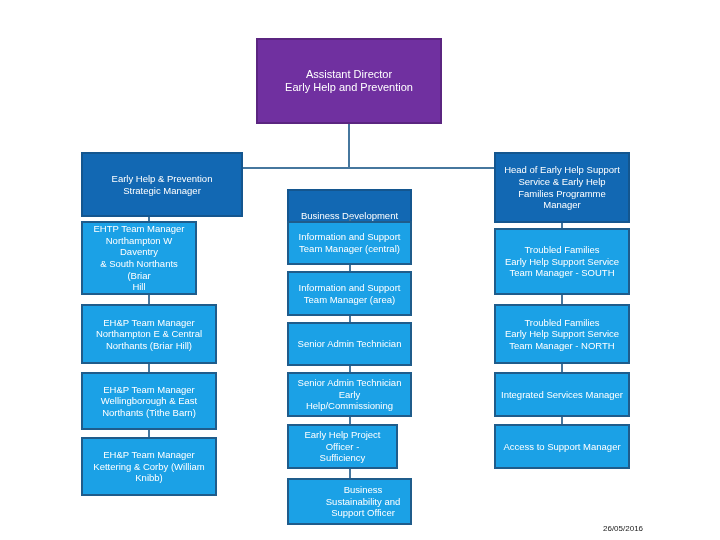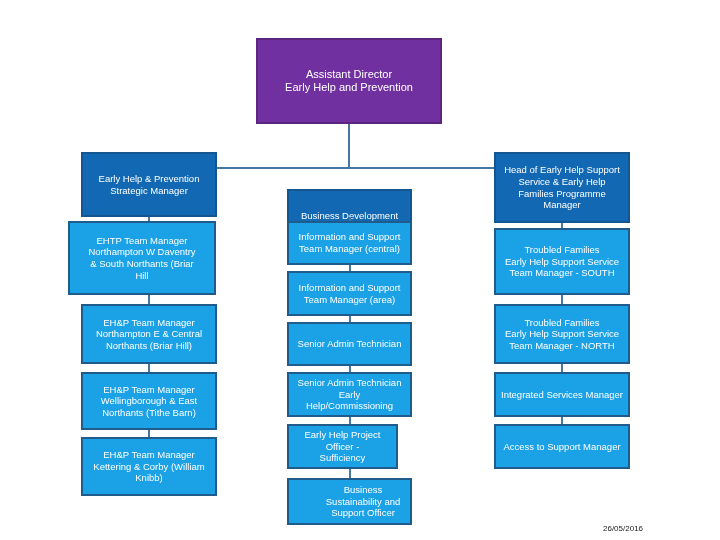--- a/index.html
+++ b/index.html
@@ -71,26 +71,26 @@
   <div class="conn conn-h" style="left: 147px; top: 167px; width: 416px; height: 2px;"></div>
   <div class="conn conn-v" style="left: 147px; top: 167px; width: 2px; height: 21px;"></div>
   <div class="conn conn-v" style="left: 561px; top: 167px; width: 2px; height: 21px;"></div>
 
   <div class="node node-root" style="left: 256px; top: 38px; width: 186px; height: 86px;">
     <span class="node-text">Assistant Director
 Early Help and Prevention</span>
   </div>
 
   <div id="columns-host">
-      <div class="node node-head" style="left: 81px; top: 152px; width: 136px; height: 65px;">
+      <div class="node node-head" style="left: 81px; top: 152px; width: 162px; height: 65px;">
         <span class="node-text">Early Help &amp; Prevention
 Strategic Manager</span>
       </div>
       <div class="conn conn-v" style="left: 148px; top: 217px; height: 4px;"></div>
-      <div class="node node-sub" style="left: 68px; top: 221px; width: 148px; height: 74px;">
+      <div class="node node-sub" style="left: 81px; top: 221px; width: 116px; height: 74px;">
         <span class="node-text">EHTP Team Manager
 Northampton W Daventry
 &amp; South Northants (Briar
 Hill</span>
       </div>
       <div class="conn conn-v" style="left: 148px; top: 295px; height: 9px;"></div>
       <div class="node node-sub" style="left: 81px; top: 304px; width: 136px; height: 60px;">
         <span class="node-text">EH&amp;P Team Manager
 Northampton E &amp; Central
 Northants (Briar Hill)</span>

